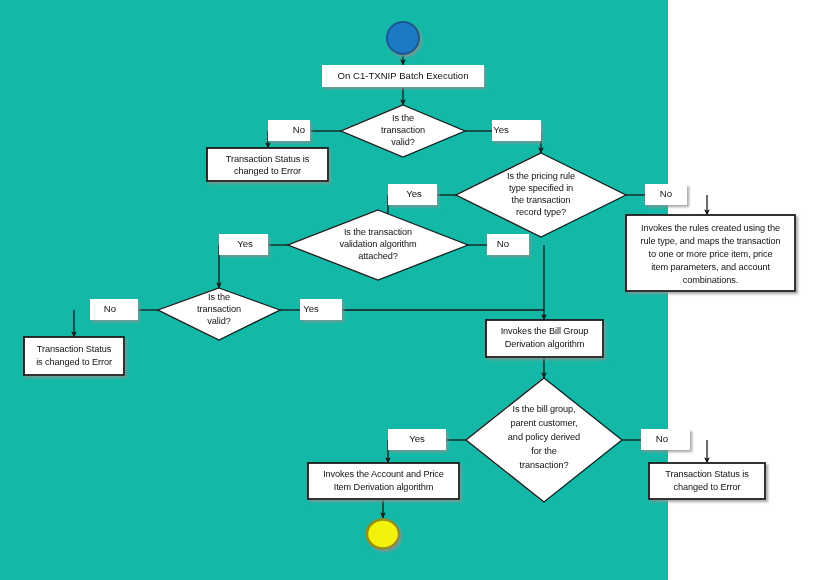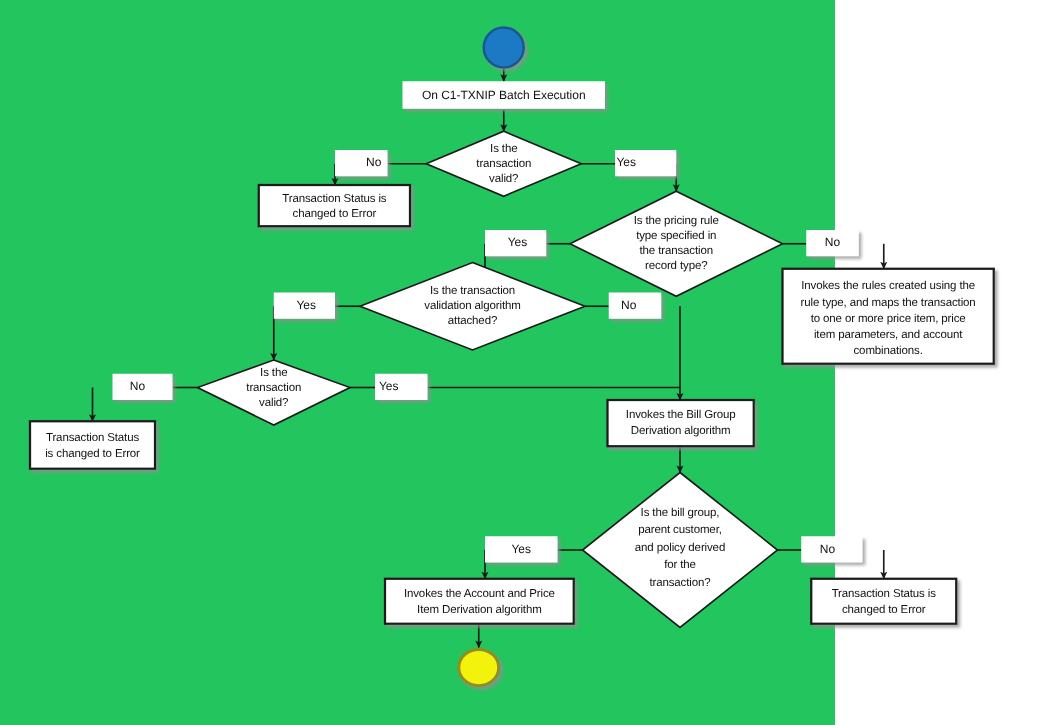--- a/index.html
+++ b/index.html
@@ -11,21 +11,21 @@
     width: 832px;
     height: 580px;
     font-family: "Liberation Sans", sans-serif;
     overflow: hidden;
     position: relative;
   }
   #chart-root {
     position: relative;
     width: 668px;
     height: 580px;
-    background: #22c55e;
+    background: #14b8a6;
   }
   svg#flow {
     position: absolute;
     left: 0;
     top: 0;
     width: 832px;
     height: 580px;
     display: block;
   }
   .edge {

